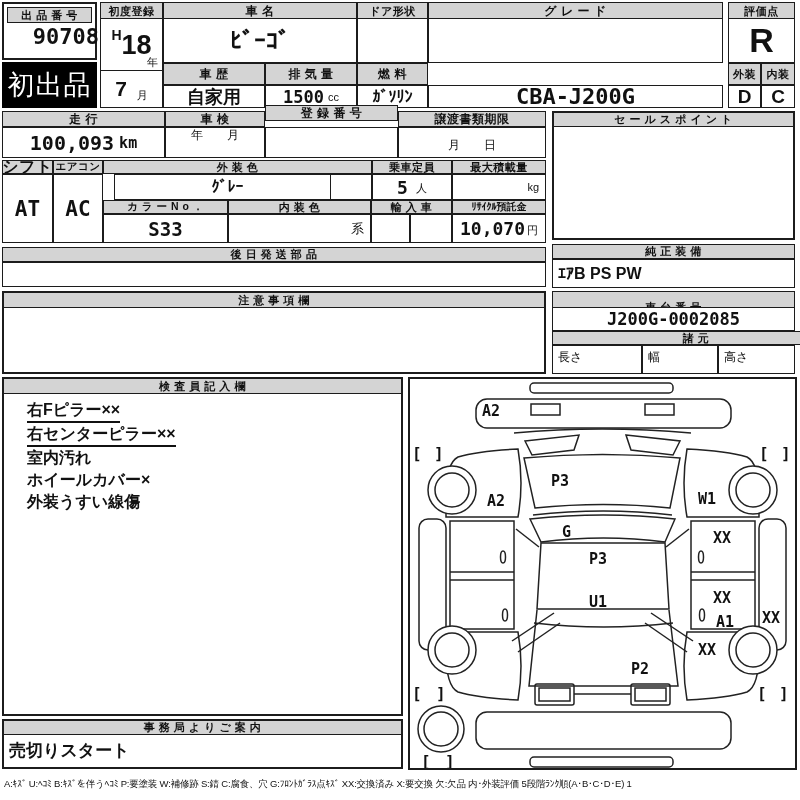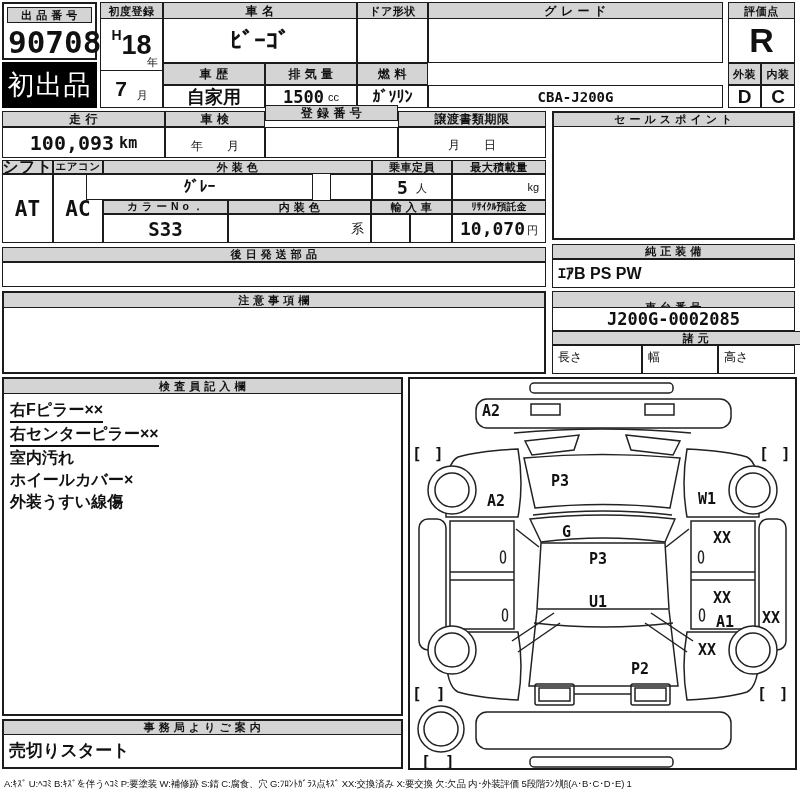--- a/index.html
+++ b/index.html
@@ -5,34 +5,34 @@
   html,body{margin:0;padding:0;background:#f2f2f2}
   .sheet{position:relative;width:800px;height:800px;background:#fff;
     font-family:"Liberation Sans","DejaVu Sans",sans-serif;color:#111;overflow:hidden}
   .box{position:absolute;box-sizing:border-box;border:2px solid #1c1c1c;background:#fff}
   .c{position:absolute;box-sizing:border-box;border:1.5px solid #1c1c1c;background:#fff;
      display:flex;align-items:center;justify-content:center;overflow:hidden;white-space:nowrap}
   .h{background:#d4d4d4;font-size:12px;font-weight:bold;letter-spacing:0.5px}
   .mono{font-family:"DejaVu Sans Mono",monospace;font-weight:bold}
   .badge{background:#000;color:#fff;font-weight:normal}
   .unit{font-size:11px;font-weight:normal}
-  .note{font-size:16px;font-weight:bold;line-height:22px;padding-left:6px}
+  .note{font-size:16px;font-weight:bold;line-height:22px;padding-left:23px}
   .note span{display:inline-block}
   .ul span{border-bottom:2px solid #111}
   svg text{font-family:"DejaVu Sans Mono",monospace;font-weight:bold;fill:#111}
   .ftr{position:absolute;font-size:9.5px;letter-spacing:-0.2px;white-space:nowrap}
 </style>
 </head>
 <body>
 
 <div class="sheet">
 
   <div class="box" style="left:2px;top:2px;width:95px;height:58px">
     <div class="c h" style="left:3px;top:3px;width:85px;height:16px;font-size:11px">出 品 番 号</div>
-    <div class="mono" style="position:absolute;left:4px;top:20px;width:91px;text-align:left;font-size:31px">90708</div>
+    <div class="mono" style="position:absolute;left:4px;top:20px;width:91px;text-align:right;font-size:22px">90708</div>
   </div>
   <div class="badge" style="position:absolute;left:2px;top:62px;width:95px;height:46px;display:flex;align-items:center;justify-content:center;font-size:27px;letter-spacing:1px">初出品</div>
 
   <div class="c h" style="left:100px;top:2px;width:63px;height:18px;font-size:11px">初度登録</div>
   <div class="c" style="left:100px;top:18px;width:63px;height:54px">
     <span style="font-size:14px;font-weight:bold;align-self:flex-start;margin-top:8px">H</span>
       <span style="font-size:27px;font-weight:bold">18</span>
     <span style="position:absolute;right:4px;bottom:1px;font-size:11px">年</span>
   </div>
   <div class="c" style="left:100px;top:70px;width:63px;height:38px">
@@ -49,54 +49,54 @@
 
   <div class="c h" style="left:163px;top:63px;width:102px;height:22px">車 歴</div>
   <div class="c" style="left:163px;top:85px;width:102px;height:23px;font-size:18px;font-weight:bold">自家用</div>
   <div class="c h" style="left:265px;top:63px;width:92px;height:22px">排 気 量</div>
   <div class="c" style="left:265px;top:85px;width:92px;height:23px">
     <span class="mono" style="font-size:17px">1500</span>
     <span class="unit" style="margin-left:4px">cc</span>
   </div>
   <div class="c h" style="left:357px;top:63px;width:71px;height:22px">燃 料</div>
   <div class="c" style="left:357px;top:85px;width:71px;height:23px;font-size:16px;font-weight:bold">ｶﾞｿﾘﾝ</div>
-  <div class="c mono" style="left:428px;top:85px;width:295px;height:23px;font-size:14px">CBA-J200G</div>
+  <div class="c mono" style="left:428px;top:85px;width:295px;height:23px;font-size:22px">CBA-J200G</div>
 
   <div class="c h" style="left:728px;top:2px;width:67px;height:18px;font-size:11px">評価点</div>
   <div class="c" style="left:728px;top:18px;width:67px;height:45px;font-size:34px;font-weight:bold">R</div>
   <div class="c h" style="left:728px;top:63px;width:33px;height:22px;font-size:11px">外装</div>
   <div class="c h" style="left:761px;top:63px;width:34px;height:22px;font-size:11px">内装</div>
   <div class="c" style="left:728px;top:85px;width:33px;height:23px;font-size:19px;font-weight:bold">D</div>
   <div class="c" style="left:761px;top:85px;width:34px;height:23px;font-size:19px;font-weight:bold">C</div>
 
   <div class="c h" style="left:2px;top:111px;width:163px;height:16px">走 行</div>
   <div class="c" style="left:2px;top:127px;width:163px;height:31px">
     <span class="mono" style="font-size:20px">100,093</span>
     <span class="mono" style="font-size:15px;margin-left:5px">km</span>
   </div>
   <div class="c h" style="left:165px;top:111px;width:100px;height:16px">車 検</div>
-  <div class="c" style="left:165px;top:127px;width:100px;height:31px;font-size:12px;align-items:flex-end;padding-bottom:2px">年　　月</div>
+  <div class="c" style="left:165px;top:127px;width:100px;height:31px;font-size:12px;align-items:flex-end;padding-bottom:13px">年　　月</div>
   <div class="c h" style="left:265px;top:105px;width:133px;height:16px">登 録 番 号</div>
   <div class="c" style="left:265px;top:127px;width:133px;height:31px"></div>
   <div class="c h" style="left:398px;top:111px;width:148px;height:16px">譲渡書類期限</div>
   <div class="c" style="left:398px;top:127px;width:148px;height:31px;font-size:12px;align-items:flex-end;padding-bottom:3px">月　　日</div>
 
   <div class="box" style="left:552px;top:111px;width:243px;height:129px">
     <div class="c h" style="left:-1px;top:-1px;width:241px;height:15px;font-size:11px">セ ー ル ス ポ イ ン ト</div>
   </div>
 
   <div class="c h" style="left:2px;top:160px;width:51px;height:14px;font-size:16px">シフト</div>
   <div class="c h" style="left:53px;top:160px;width:50px;height:14px;font-size:10.5px">エアコン</div>
   <div class="c h" style="left:103px;top:160px;width:269px;height:14px;font-size:11px">外 装 色</div>
   <div class="c h" style="left:372px;top:160px;width:80px;height:14px;font-size:11px">乗車定員</div>
   <div class="c h" style="left:452px;top:160px;width:94px;height:14px;font-size:11px">最大積載量</div>
 
   <div class="c mono" style="left:2px;top:174px;width:51px;height:69px;font-size:21px">AT</div>
   <div class="c mono" style="left:53px;top:174px;width:50px;height:69px;font-size:21px">AC</div>
-  <div class="c" style="left:86px;top:174px;width:227px;height:26px;font-size:16px;font-weight:bold">ｸﾞﾚｰ</div>
+  <div class="c" style="left:114px;top:174px;width:227px;height:26px;font-size:16px;font-weight:bold">ｸﾞﾚｰ</div>
   <div class="c" style="left:330px;top:174px;width:42px;height:26px"></div>
   <div class="c" style="left:372px;top:174px;width:80px;height:26px">
     <span class="mono" style="font-size:18px">5</span>
     <span class="unit" style="margin-left:8px;align-self:flex-end;margin-bottom:3px">人</span>
   </div>
   <div class="c" style="left:452px;top:174px;width:94px;height:26px;justify-content:flex-end;padding-right:6px">
     <span class="unit">kg</span>
   </div>
 
   <div class="c h" style="left:103px;top:200px;width:125px;height:14px;font-size:10.5px">カ ラ ー N o ．</div>

